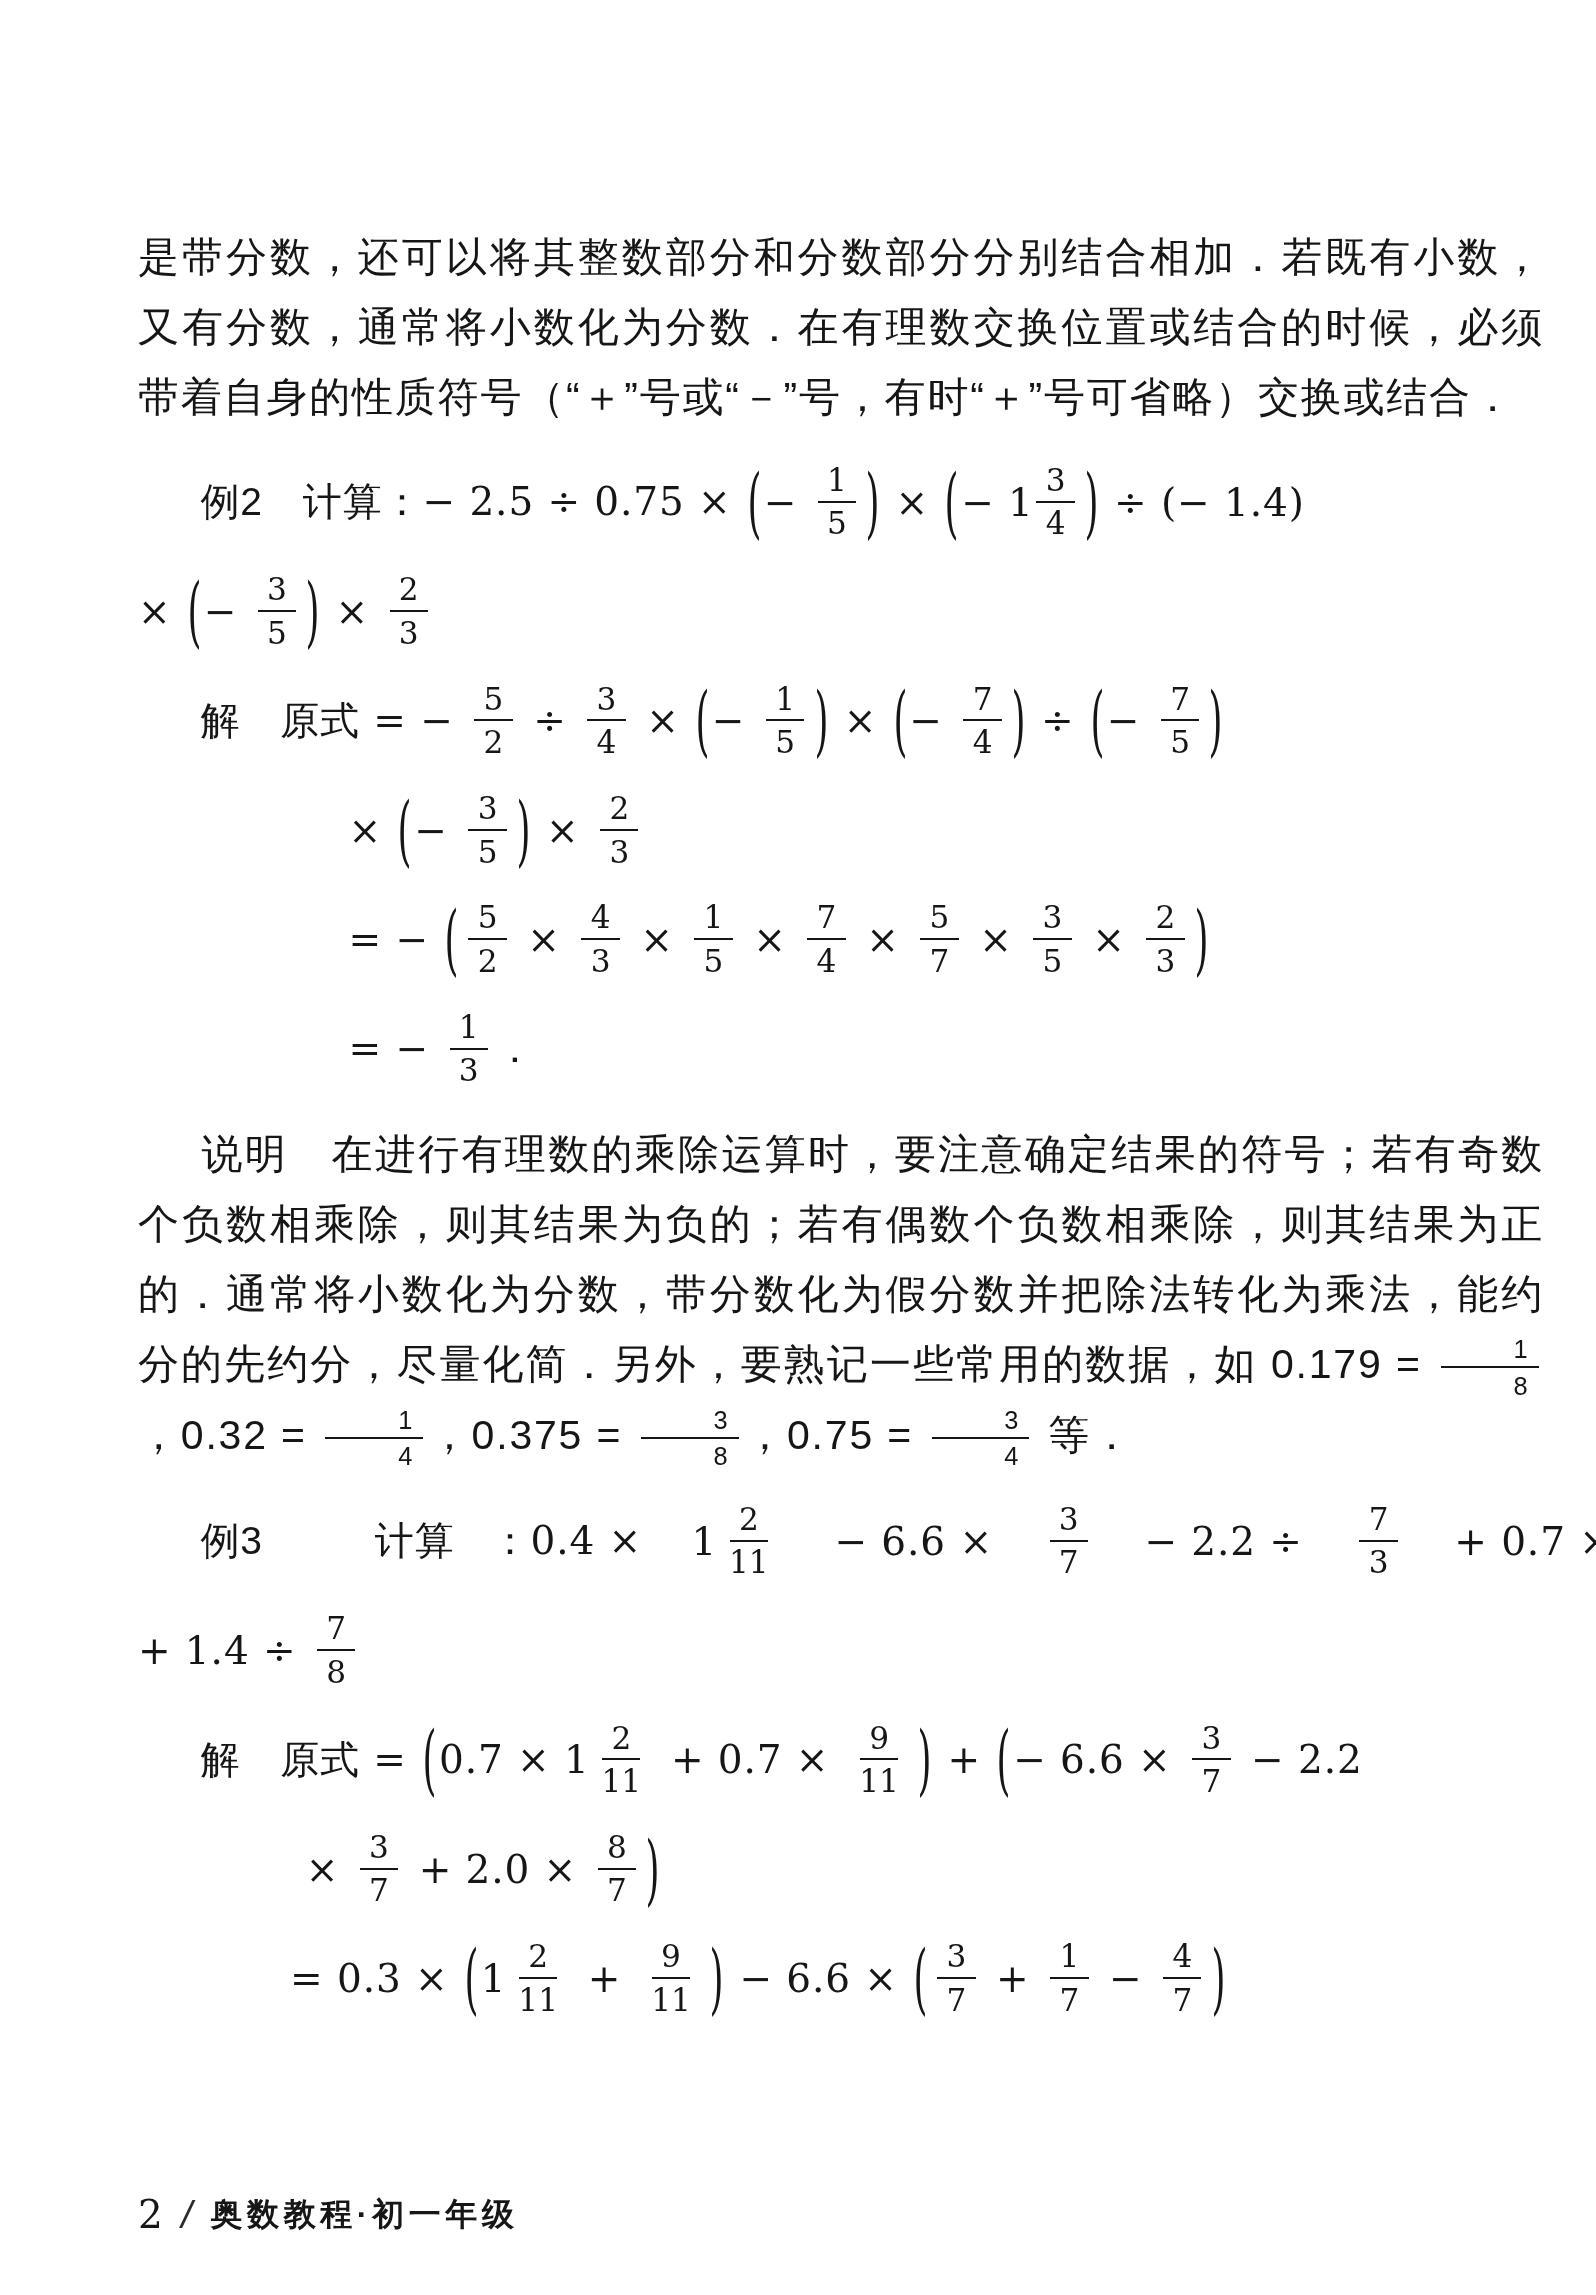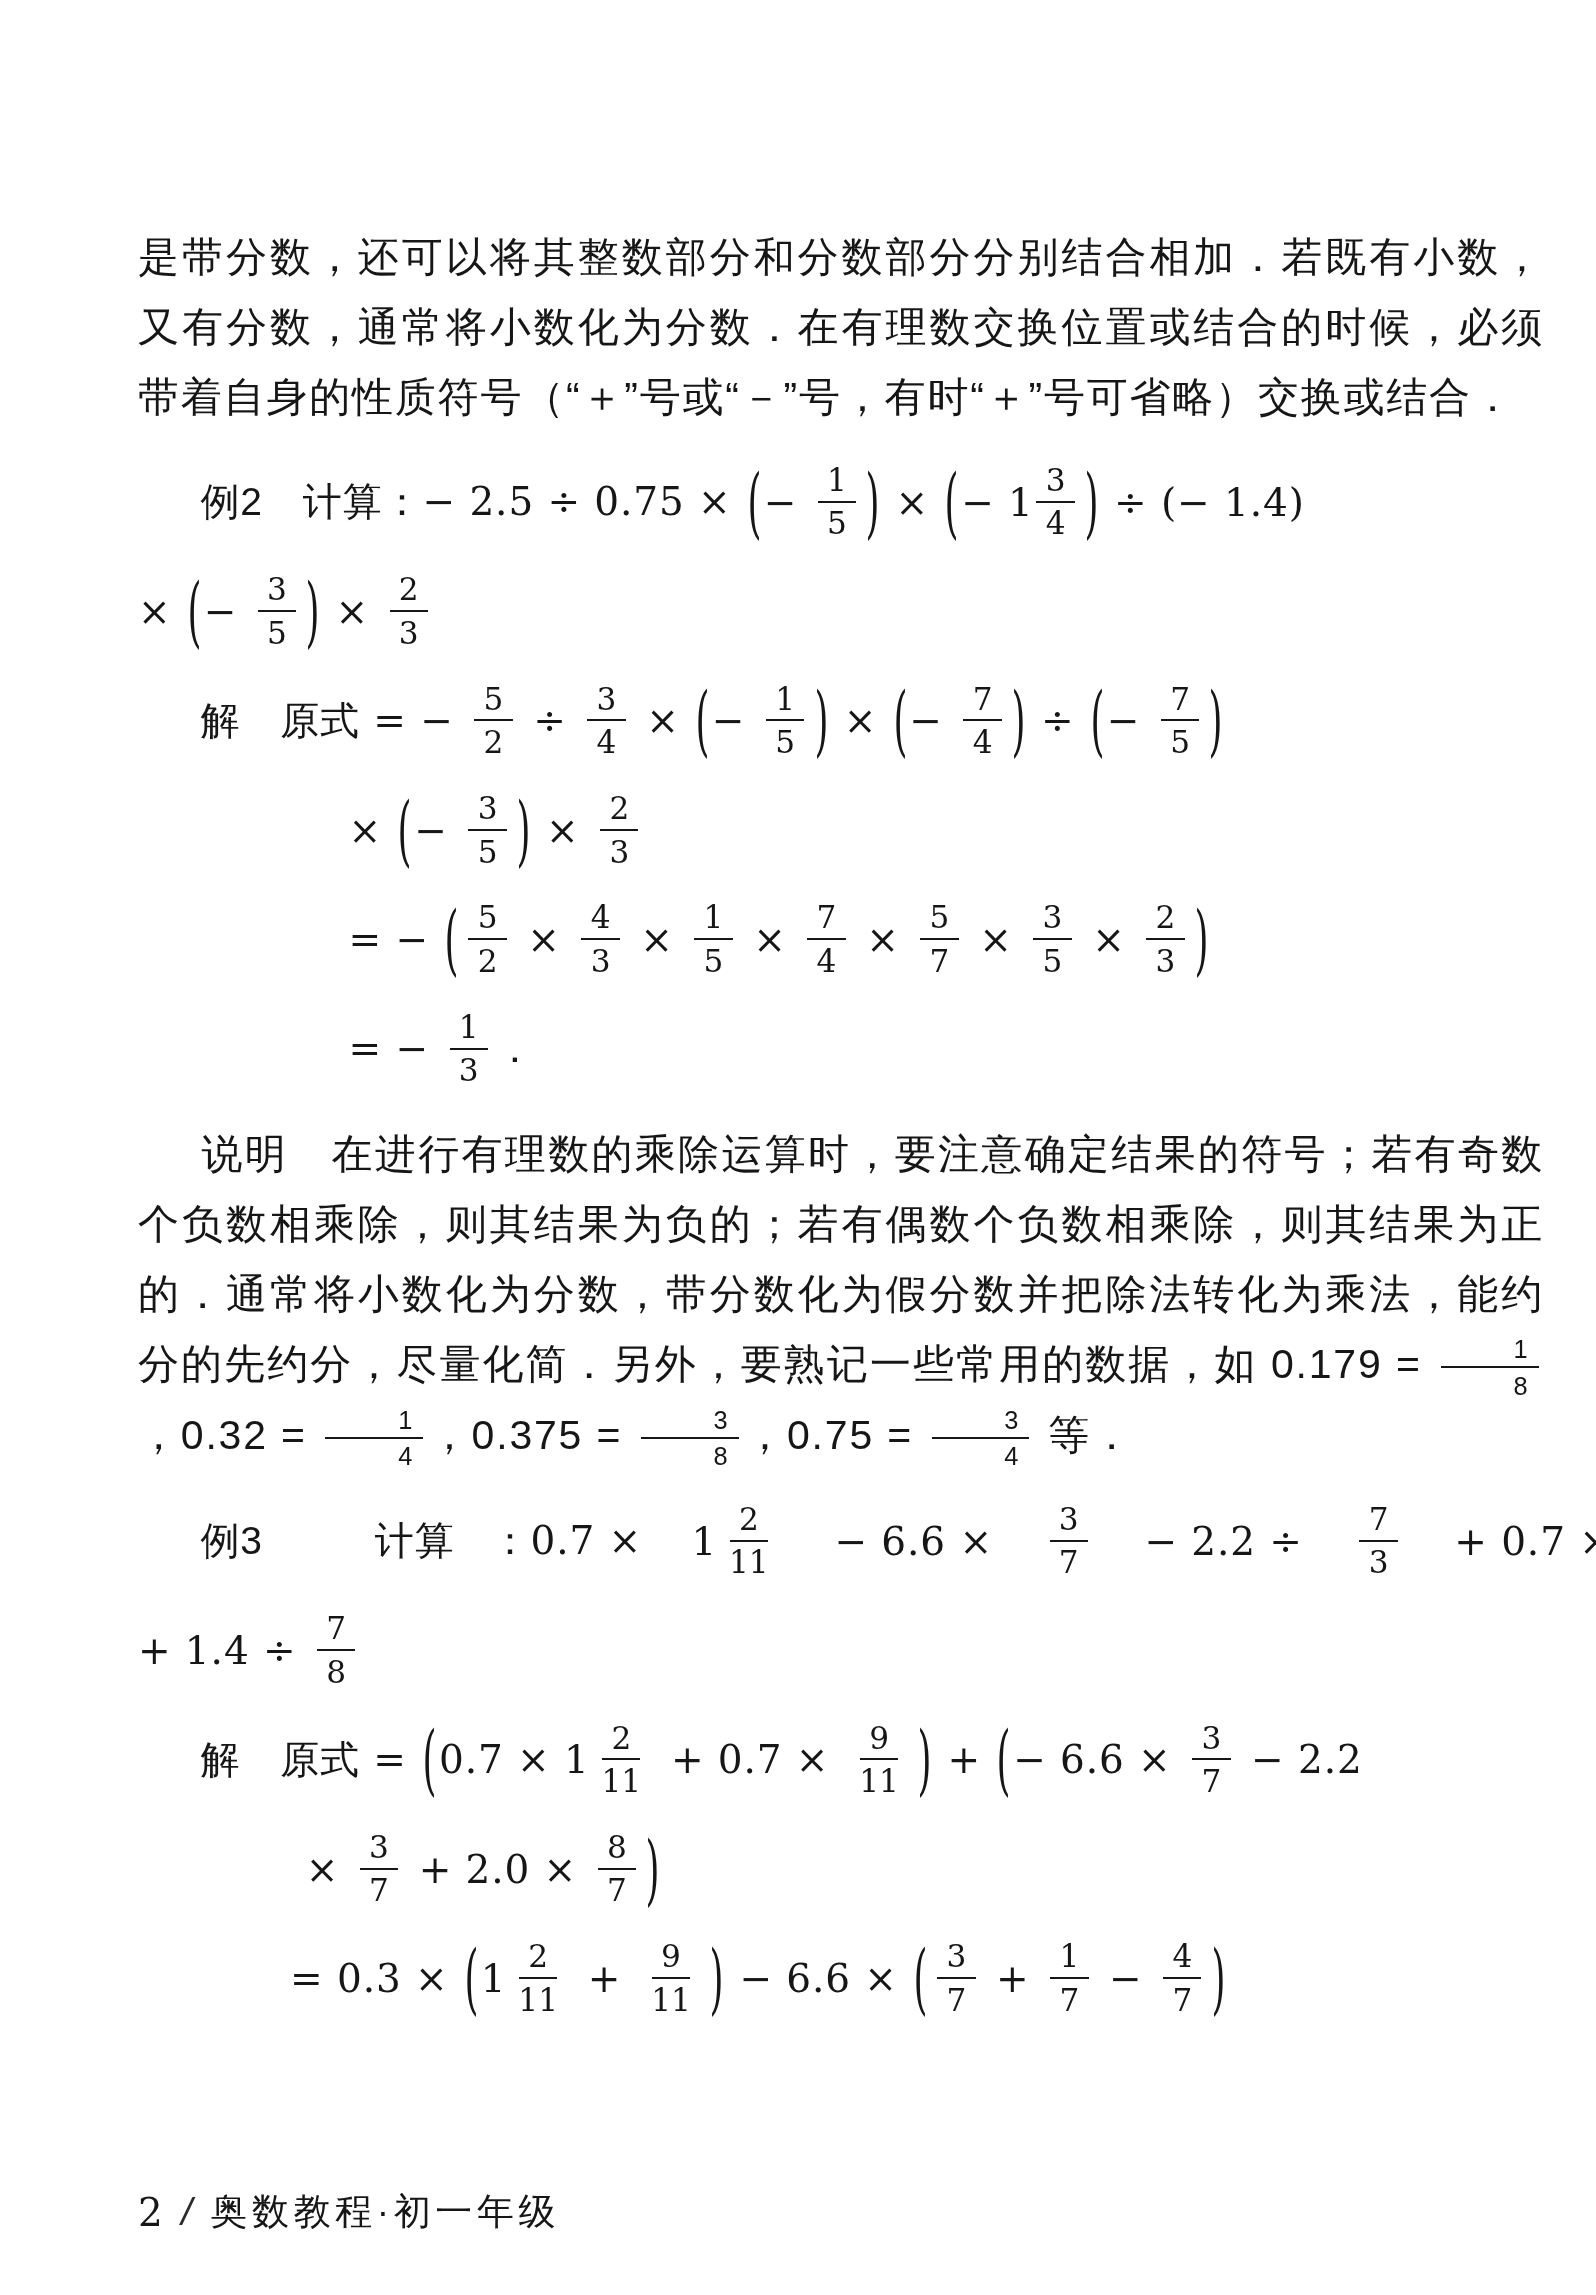--- a/index.html
+++ b/index.html
@@ -68,21 +68,21 @@
   .footer{
     position:absolute;
     left:138px;
     bottom:59px;
     display:flex;
     align-items:center;
     font-size:39px;
   }
   .footer .pagenum{ font-family:"DejaVu Serif","Liberation Serif",serif; }
   .footer .sep{ margin:0 18.4px; font-style:italic; color:#2a2a2a; }
-  .footer .booktitle{ font-weight:400; font-size:37px; letter-spacing:4.6px; }
+  .footer .booktitle{ font-weight:700; font-size:32px; letter-spacing:4.6px; }
 </style>
 </head>
 <body>
 
 <div class="page">
   <div>
       <div class="para"><span class="txt">是带分数，还可以将其整数部分和分数部分分别结合相加．若既有小数，又有分数，通常将小数化为分数．在有理数交换位置或结合的时候，必须带着自身的性质符号（“＋”号或“－”号，有时“＋”号可省略）交换或结合．</span></div>
       <div class="math-line" style="margin-left: 1.6em;">
         <span class="txt bold">例2</span>
         <span class="txt">　</span>
@@ -232,21 +232,21 @@
           <span class="num">3</span>
           <span class="den">8</span>
         </span><span class="txt">，0.75 = </span><span class="frac">
           <span class="num">3</span>
           <span class="den">4</span>
         </span><span class="txt"> 等．</span></div>
       <div class="math-line" style="margin-left: 1.6em; gap: 36px;">
         <span class="txt bold">例3</span>
         <span class="txt">　</span>
         <span class="txt bold">计算</span>
-        <span class="txt">：0.7 × </span>
+        <span class="txt">：0.4 × </span>
         <span class="mixed">
           <span class="whole">1</span>
           <span class="frac">
             <span class="num">2</span>
             <span class="den">11</span>
           </span>
         </span>
         <span class="txt"> − 6.6 × </span>
         <span class="frac">
           <span class="num">3</span>

